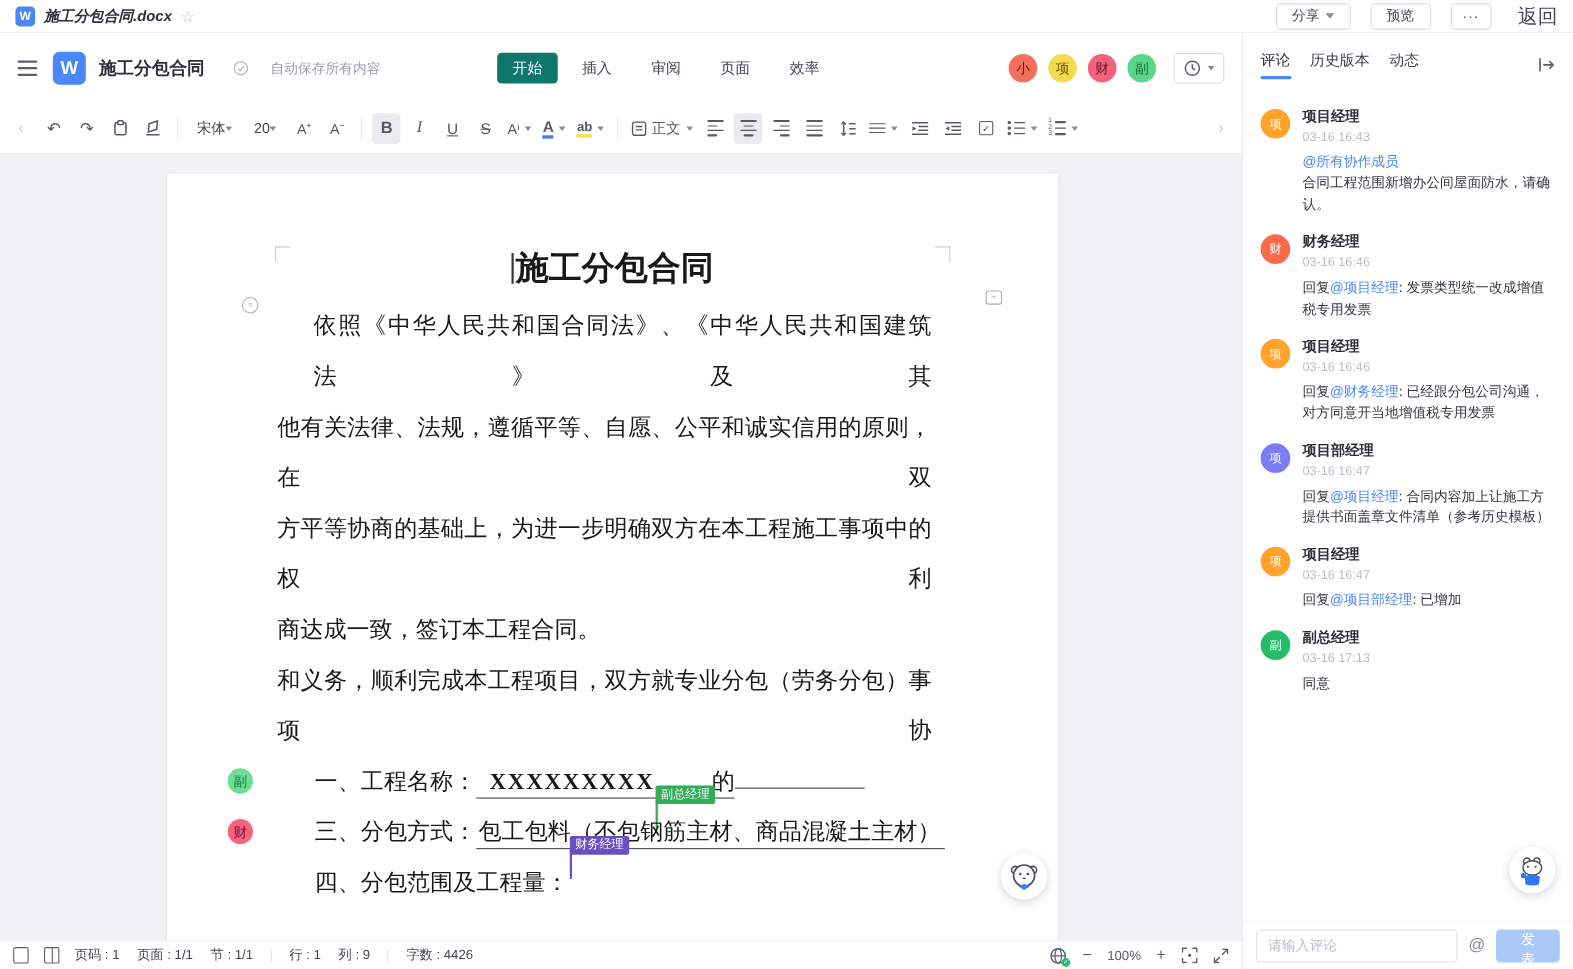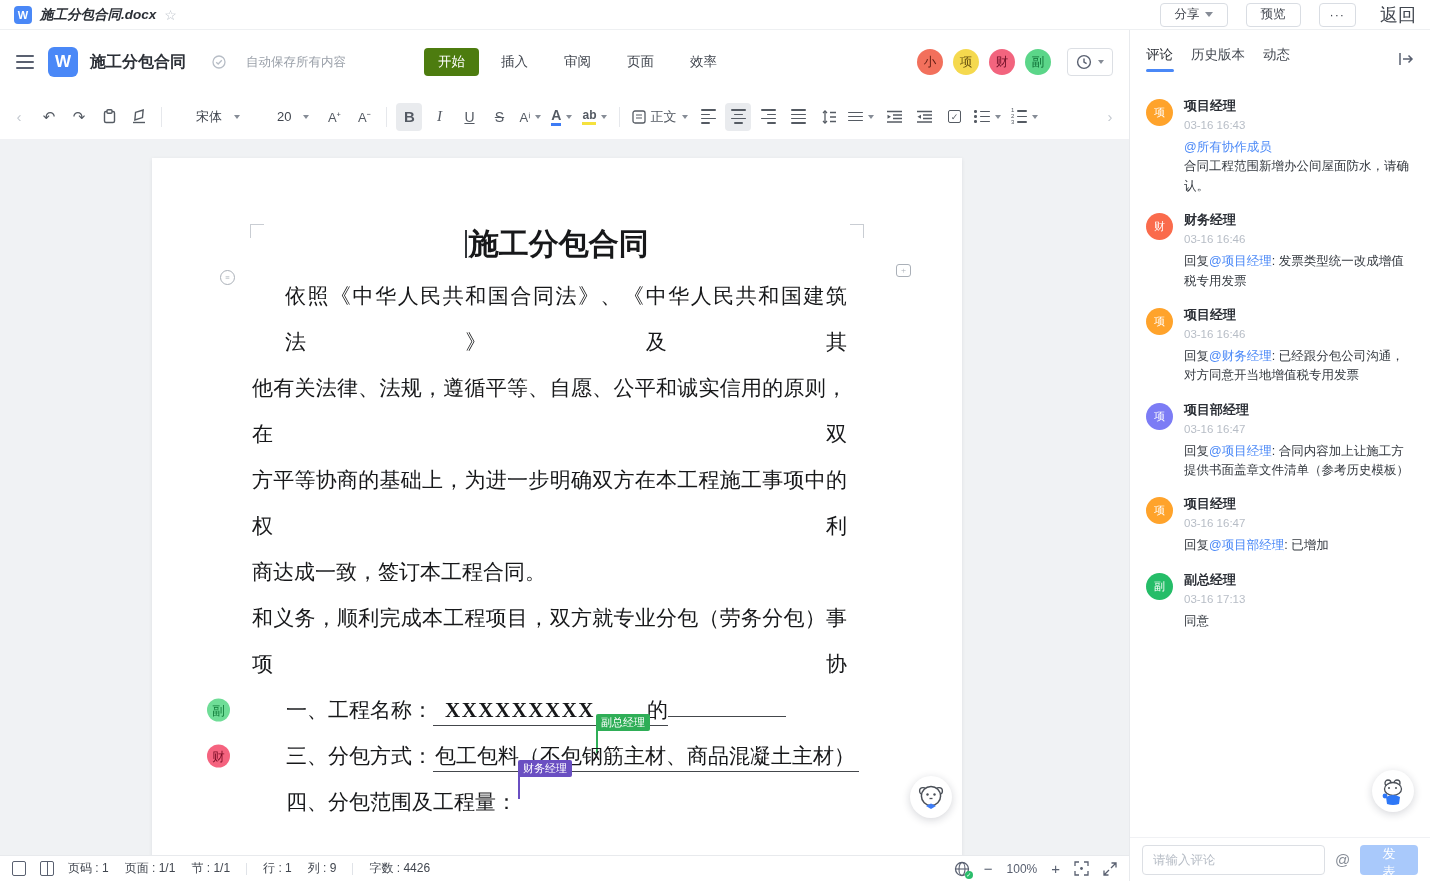--- a/index.html
+++ b/index.html
@@ -22,31 +22,31 @@
 
   
   .menubar { height:64px; display:flex; align-items:center; padding:0 16px; background:#fff; }
   .hamburger { width:18px; display:flex; flex-direction:column; gap:4px; cursor:pointer; margin-right:14px; }
   .hamburger i { height:2px; background:#596070; border-radius:1px; }
   .app-logo { width:30px; height:30px; border-radius:6px; background:#4a88f7; color:#fff; font-size:17px; font-weight:bold; display:flex; align-items:center; justify-content:center; margin-right:12px; }
   .doc-name { font-size:16px; font-weight:bold; color:#2b2f36; }
   .autosave { display:flex; align-items:center; gap:20px; margin-left:26px; color:#9aa0a9; font-size:12.5px; }
   .menu-tabs { display:flex; align-items:center; gap:8px; margin-left:78px; }
   .menu-tab { font-size:13.5px; color:#41464f; padding:5px 14px; border-radius:4px; cursor:pointer; }
-  .menu-tab.active { background:#4d7c0f; color:#fff; }
+  .menu-tab.active { background:#0f766e; color:#fff;margin-left:28px; }
   .menubar-right { margin-left:auto; display:flex; align-items:center; gap:10px; }
   .chip { width:26px; height:26px; border-radius:50%; font-size:12.5px; display:flex; align-items:center; justify-content:center; cursor:pointer; }
   .clock-btn { height:28px; border:1px solid #dcdfe4; border-radius:4px; padding:0 8px; display:flex; align-items:center; gap:6px; cursor:pointer; margin-left:6px; background:#fff; }
 
   
   .toolbar { height:46px; display:flex; align-items:center; padding:0 6px; background:#fff; border-bottom:1px solid #f0f1f4; gap:4px; }
   .t-ico { min-width:26px; height:28px; display:flex; align-items:center; justify-content:center; border-radius:4px; color:#545a63; font-size:15px; cursor:pointer; padding:0 3px; }
   .t-ico.active { background:#e9ebee; }
   .t-sep { width:1px; height:20px; background:#e6e8ec; margin:0 5px; }
-  .t-select { display:flex; align-items:center; gap:12px; font-size:13px; color:#41464f; padding:0 8px; height:28px; border-radius:4px; cursor:pointer;margin-left:17px; }
+  .t-select { display:flex; align-items:center; font-size:13px; color:#41464f; padding:0 8px; height:28px; border-radius:4px; cursor:pointer; }
   .mini-caret { width:0; height:0; border-left:3.5px solid transparent; border-right:3.5px solid transparent; border-top:4.5px solid #868c96; }
   .b-glyph { font-weight:bold; font-size:15px; }
   .i-glyph { font-family:"Liberation Serif",serif; font-style:italic; font-size:15px; }
   .u-glyph { text-decoration:underline; font-size:14px; }
   .s-glyph { text-decoration:line-through; font-size:14px; }
   .fcolor { font-size:14px; font-weight:bold; border-bottom:3px solid #3d7bf5; line-height:15px; }
   .hcolor { font-size:12px; font-weight:bold; border-bottom:3px solid #f5e13d; line-height:14px; }
   .bars { display:inline-flex; flex-direction:column; gap:2.6px; width:15px; }
   .bars i { height:1.6px; background:#555b63; border-radius:1px; width:100%; }
   .bars.left i:nth-child(even){ width:9px; align-self:flex-start; }

